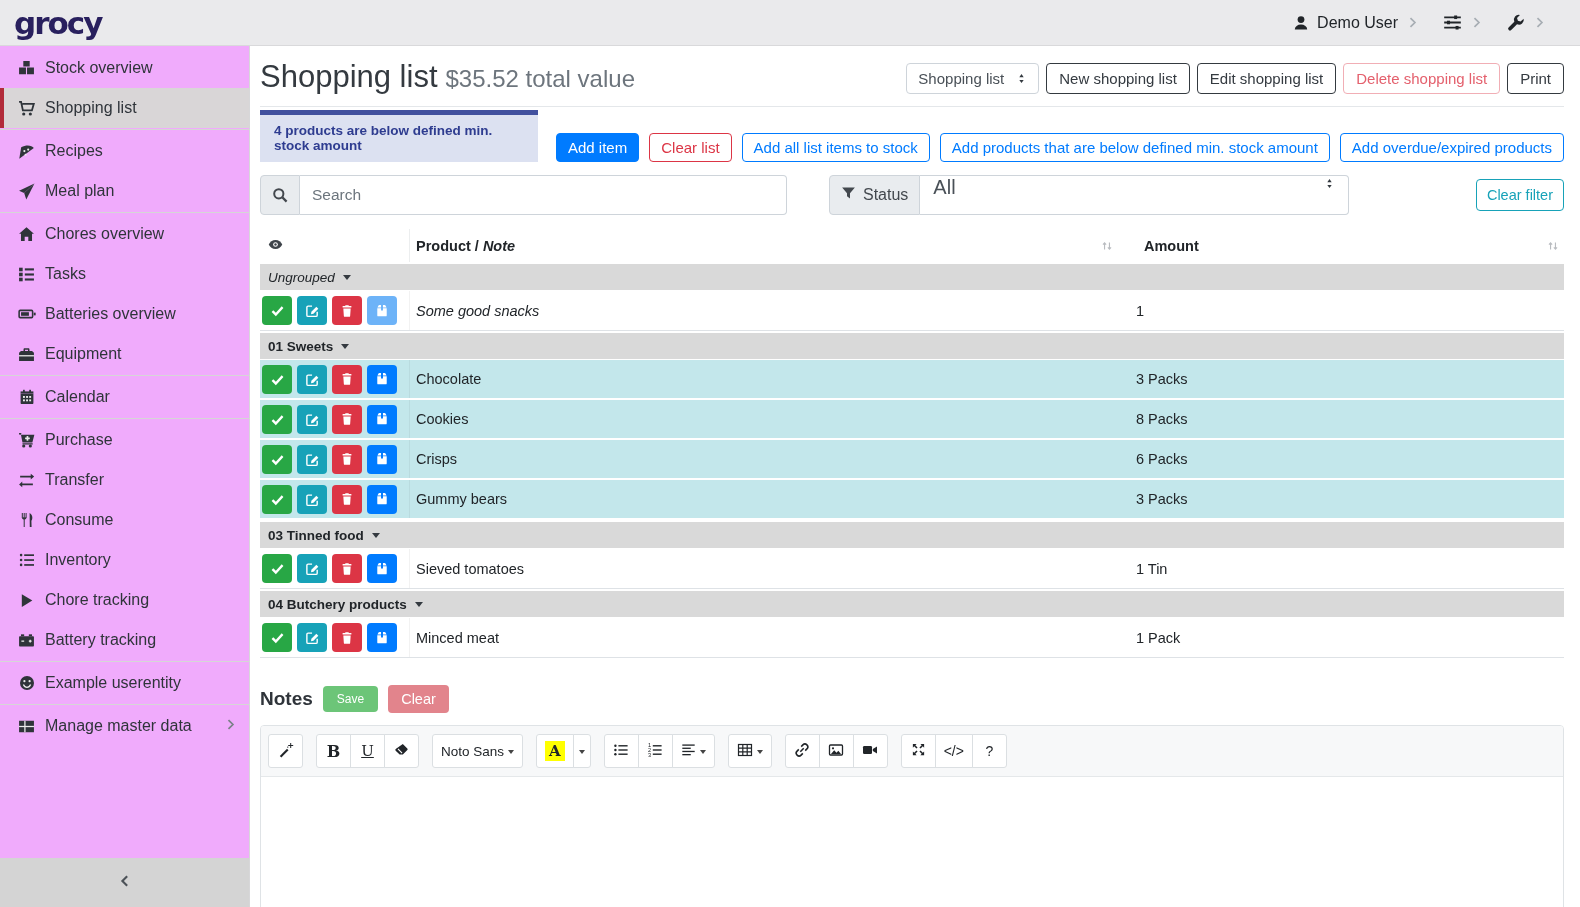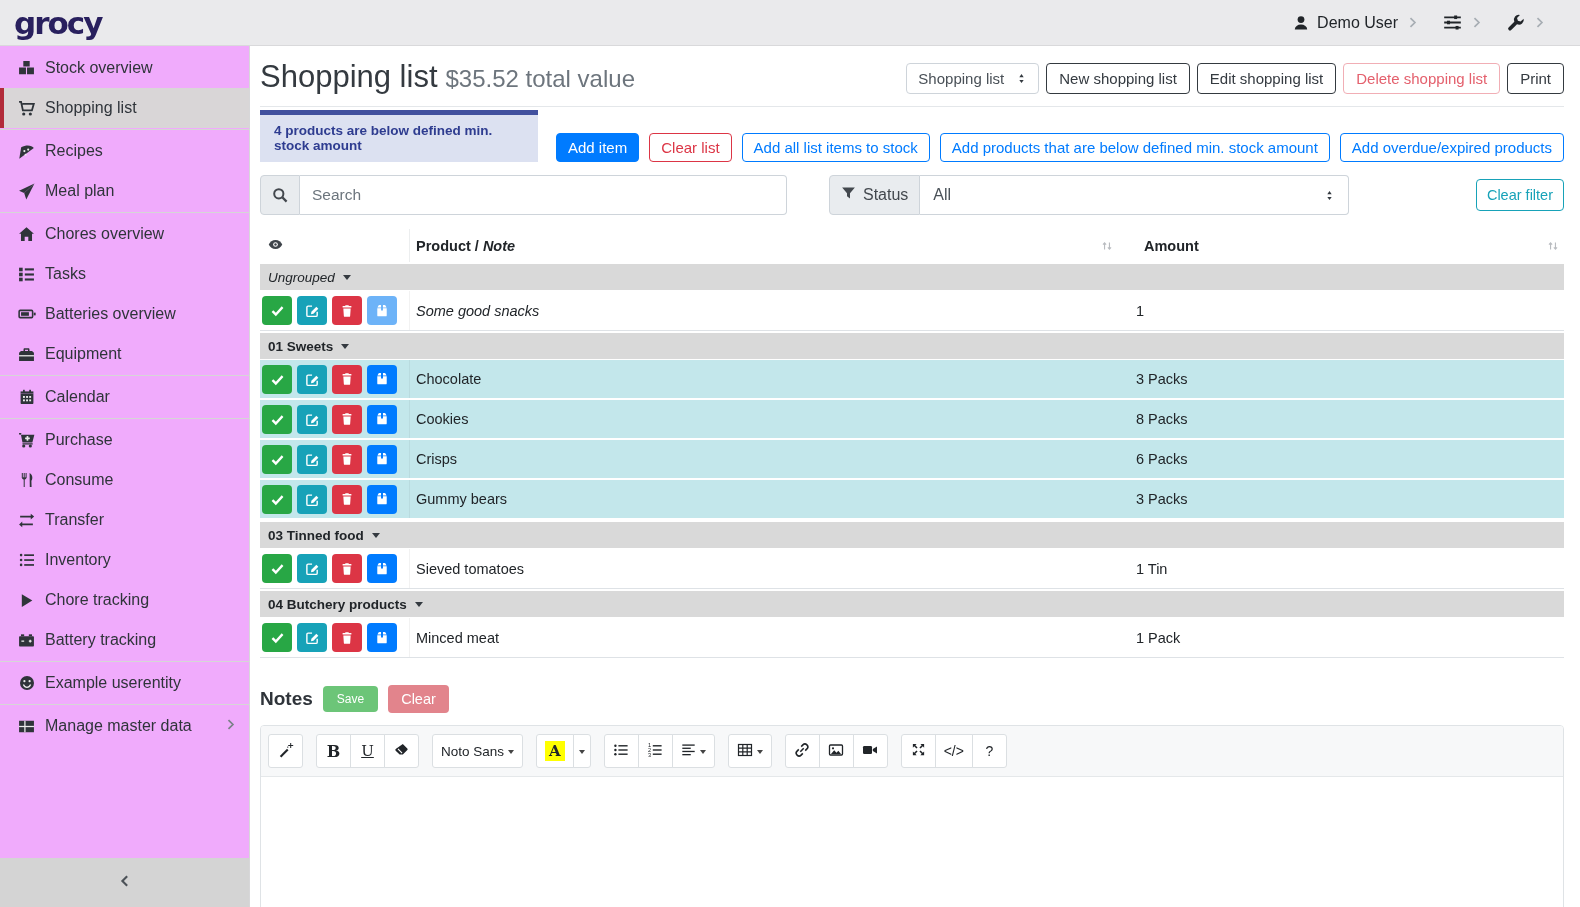--- a/index.html
+++ b/index.html
@@ -61,22 +61,22 @@
   .filter-row { display:flex; align-items:center; margin-top:13px; }
   .igroup { display:flex; height:40px; }
   .search-group { width:527px; }
   .prepend { background:#e9ecef; border:1px solid #ced4da; border-radius:4px 0 0 4px;
     display:flex; align-items:center; padding:0 11px; color:#43484e; gap:7px; font-size:16px; }
   .search-input { flex:1; border:1px solid #ced4da; border-left:0; border-radius:0 4px 4px 0;
     padding:0 12px; font-size:15.5px; color:#495057; outline:none; font-family:inherit; }
   .search-input::placeholder { color:#6c757d; }
   .status-group { margin-left:42px; width:520px; }
   .status-select { flex:1; border:1px solid #ced4da; border-left:0; border-radius:0 4px 4px 0;
-    display:flex; align-items:center; justify-content:space-between; padding:0 13px;
-    font-size:16px; color:#495057; background:#fff; cursor:pointer; }
+    display:flex; justify-content:space-between; padding:0 13px;
+    font-size:20px; color:#495057; background:#fff; cursor:pointer; }
   .clear-filter { margin-left:auto; color:#17a2b8; border:1px solid #17a2b8; border-radius:4px;
     padding:0 10px; font-size:14.5px; height:32px; display:flex; align-items:center;
     background:#fff; cursor:pointer; }
 
   
   .sl-table { margin-top:14px; }
   .t-row { display:flex; align-items:center; }
   .col-a { width:150px; display:flex; align-items:center; align-self:stretch; }
   .col-p { flex:1; display:flex; align-items:center; justify-content:space-between;
     padding:0 10px 0 6px; align-self:stretch; }
@@ -493,33 +493,33 @@
     <div class="nav-item">
         <span class="ic">
           <svg width="17" height="17">
             <use href="#i-cartplus"></use>
           </svg>
         </span>
         <span>Purchase</span>
       </div>
     <div class="nav-item">
         <span class="ic">
+          <svg width="17" height="17">
+            <use href="#i-exchange"></use>
+          </svg>
+        </span>
+        <span>Transfer</span>
+      </div>
+    <div class="nav-item">
+        <span class="ic">
           <svg width="16" height="16">
             <use href="#i-utensils"></use>
           </svg>
         </span>
         <span>Consume</span>
-      </div>
-    <div class="nav-item">
-        <span class="ic">
-          <svg width="17" height="17">
-            <use href="#i-exchange"></use>
-          </svg>
-        </span>
-        <span>Transfer</span>
       </div>
     <div class="nav-item">
         <span class="ic">
           <svg width="16" height="16">
             <use href="#i-list"></use>
           </svg>
         </span>
         <span>Inventory</span>
       </div>
     <div class="nav-item">

